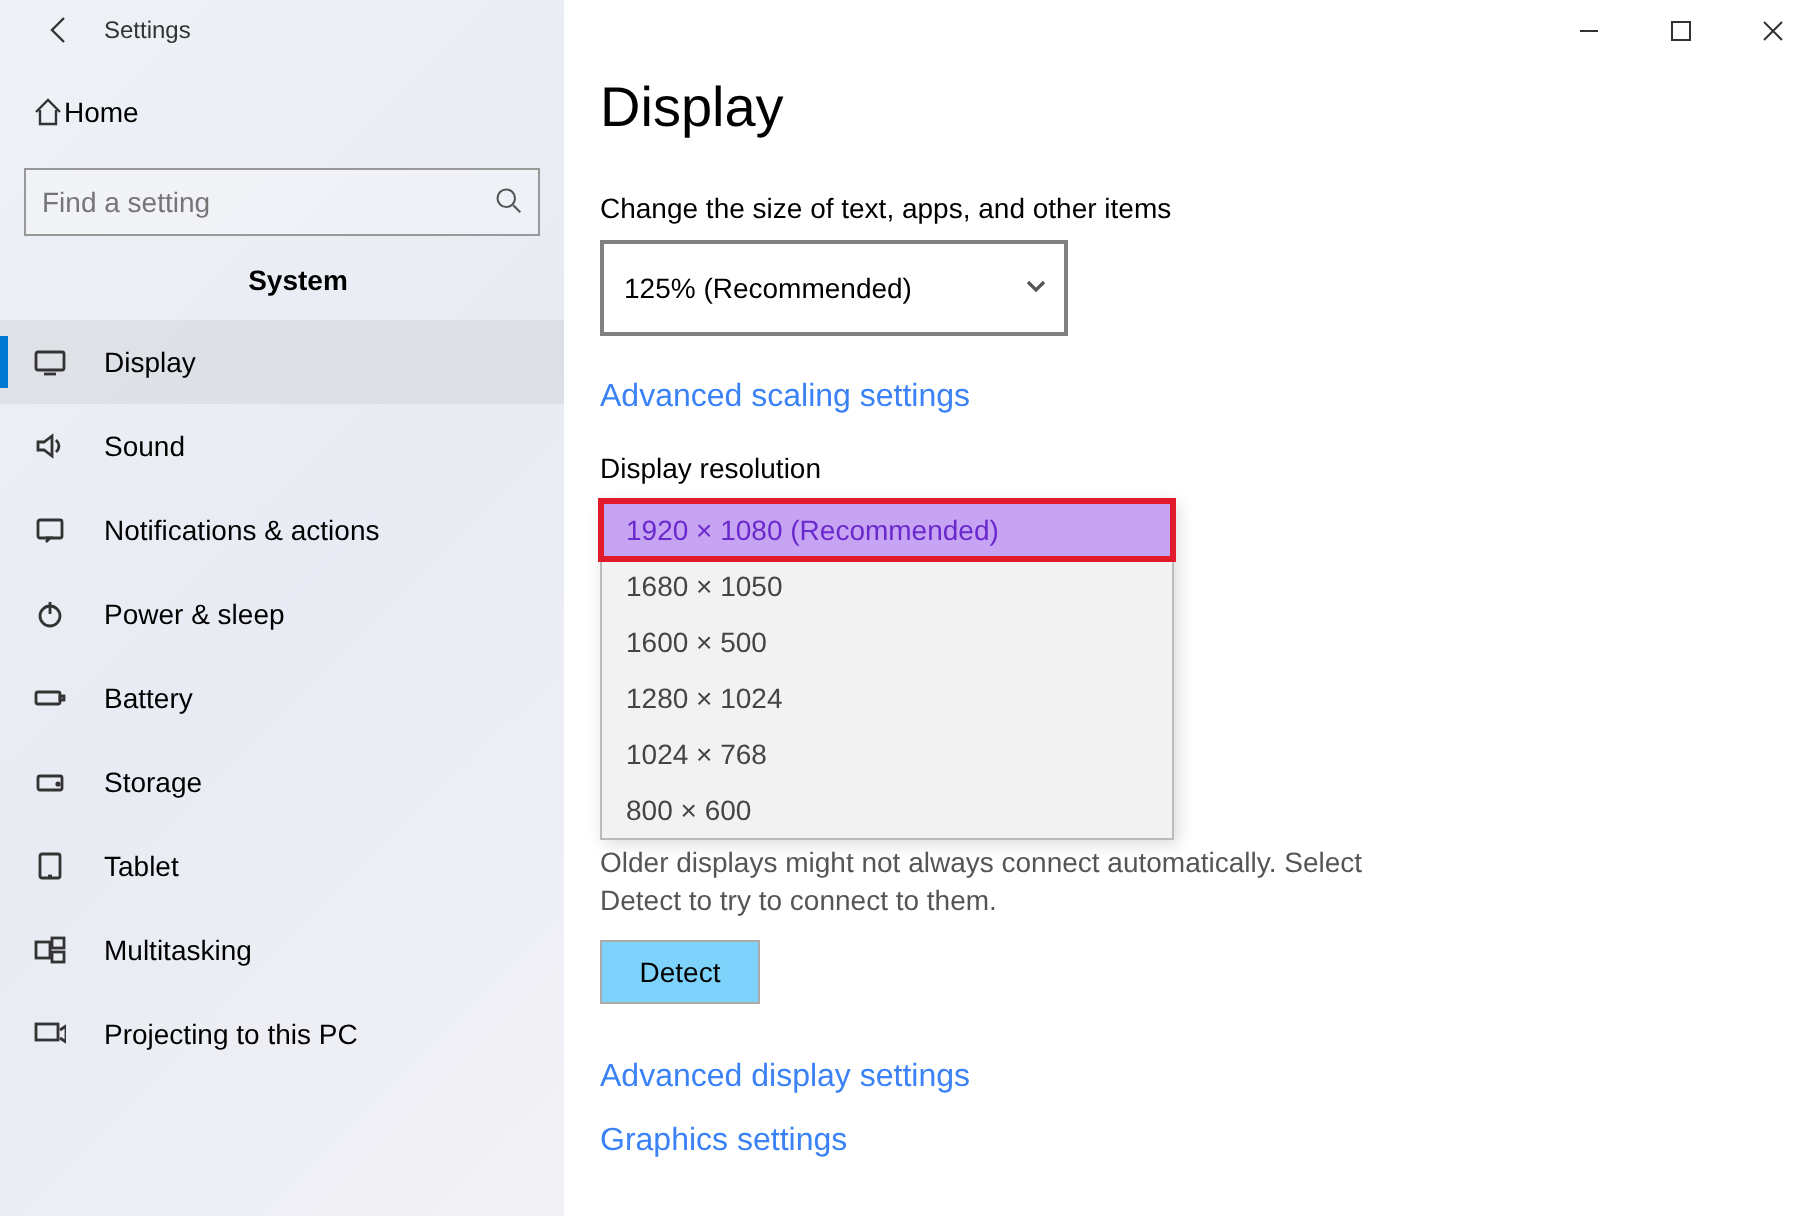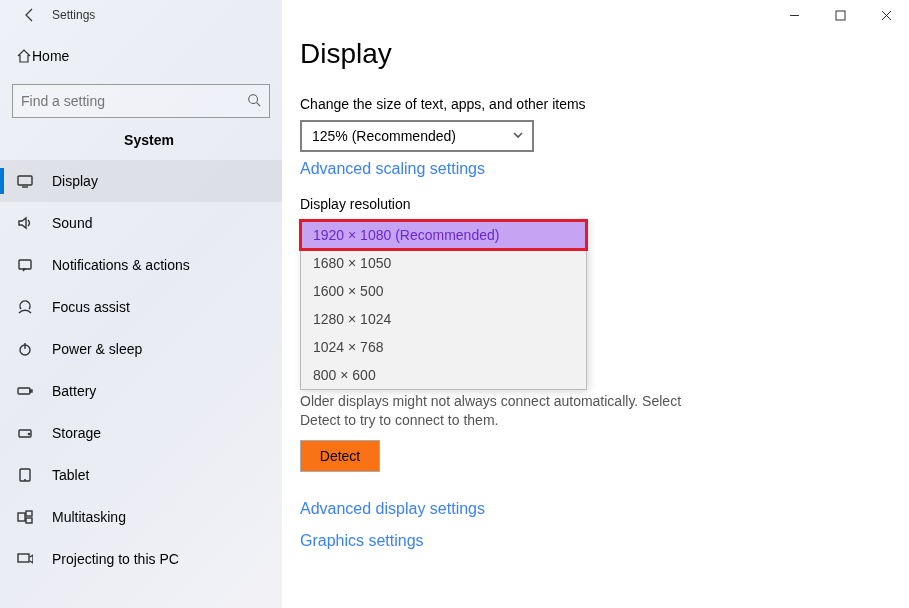--- a/index.html
+++ b/index.html
@@ -116,29 +116,29 @@
     right: 10px;
   }
   h1 {
     font-weight: 400;
     font-size: 28px;
     margin-bottom: 26px;
   }
   .section-label { font-size:14px; margin-bottom:8px; }
   .dropdown {
     width: 234px;
-    height: 32px;
+    height: 48px;
     border: 2px solid #808080;
     background:#fff;
     display:flex;
     align-items:center;
     justify-content:space-between;
     padding: 0 8px 0 10px;
     font-size:14px;
-    margin-bottom: 8px;
+    margin-bottom: 22px;
   }
   .dropdown svg { width:12px; height:12px; stroke:#555; fill:none; stroke-width:1.6;}
   .link {
     color: #3b82f6;
     font-size: 16px;
     cursor: pointer;
     margin-bottom: 18px;
     display:inline-block;
   }
   .res-dropdown-open {
@@ -169,21 +169,21 @@
     margin-top: 2px;
     max-width: 400px;
     line-height: 1.35;
     color:#555;
   }
   .detect-btn {
     margin-top: 10px;
     width: 80px;
     height: 32px;
     border: 1px solid #aaa;
-    background:#f97316;
+    background:#7dd3fc;
     font-size:14px;
     display:flex;
     align-items:center;
     justify-content:center;
     cursor:pointer;
     margin-bottom: 28px;
   }
 </style>
 </head>
 <body>
@@ -245,29 +245,20 @@
         <svg viewBox="0 0 16 16">
           <rect x="2" y="3" width="12" height="9" rx="1"></rect>
           <path d="M6 14 L8 12 L6 12"></path>
         </svg>
       </span>
     <span class="lbl">Notifications &amp; actions</span>
   </div>
   <div class="nav-item">
     <span class="icon">
         <svg viewBox="0 0 16 16">
-          <path d="M4 10 A5 5 0 1 1 12 10"></path>
-          <path d="M2 14 A8 8 0 0 1 14 14"></path>
-        </svg>
-      </span>
-    <span class="lbl">Focus assist</span>
-  </div>
-  <div class="nav-item">
-    <span class="icon">
-        <svg viewBox="0 0 16 16">
           <circle cx="8" cy="9" r="5"></circle>
           <path d="M8 2 V8"></path>
         </svg>
       </span>
     <span class="lbl">Power &amp; sleep</span>
   </div>
   <div class="nav-item">
     <span class="icon">
         <svg viewBox="0 0 16 16">
           <rect x="1" y="5" width="12" height="6" rx="1"></rect>

